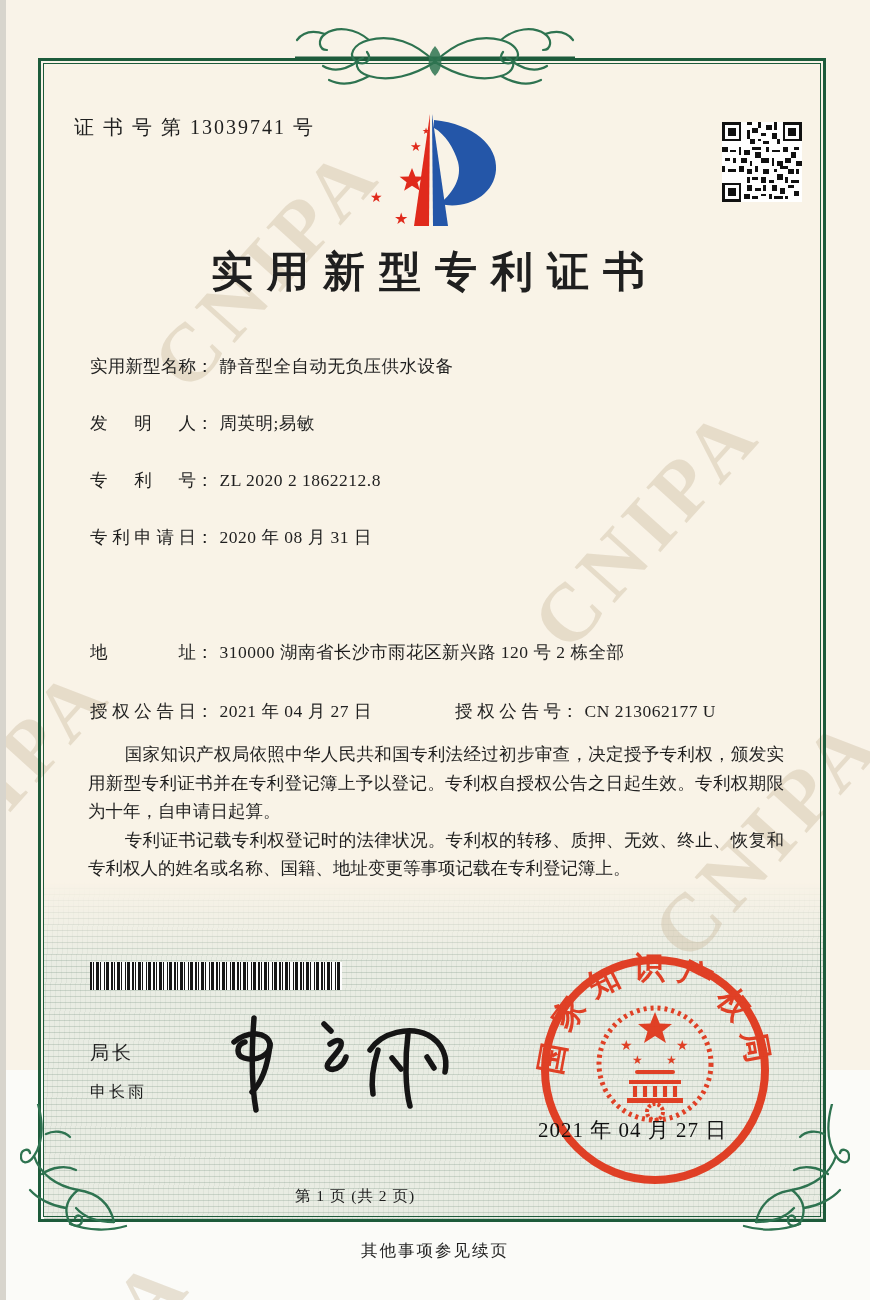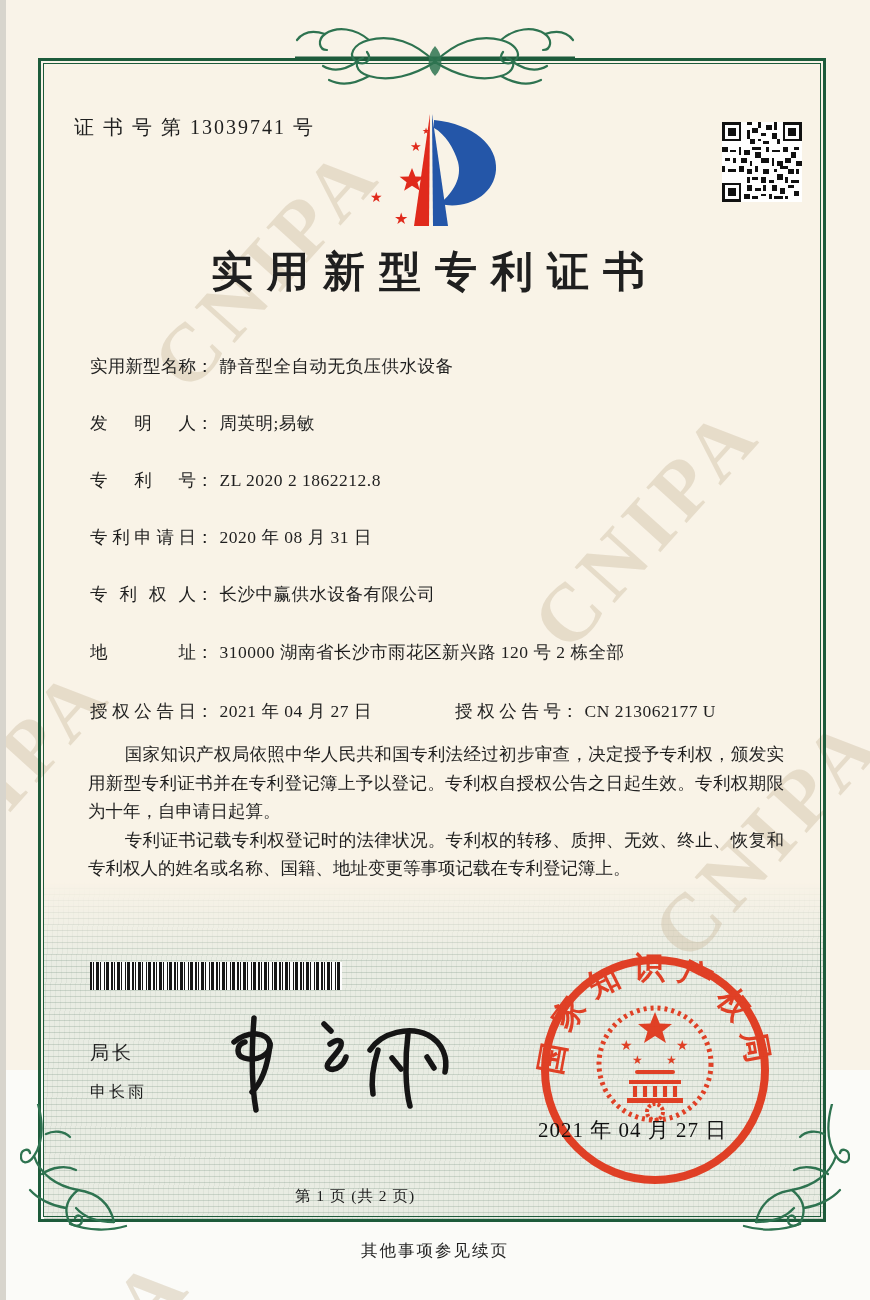--- a/index.html
+++ b/index.html
@@ -227,23 +227,20 @@
   </div>
   <div class="abs content frow" style="top:411px;">
     <span class="flabel">发明人</span><span>：</span><span class="fvalue">周英明;易敏</span>
   </div>
   <div class="abs content frow" style="top:468px;">
     <span class="flabel">专利号</span><span>：</span><span class="fvalue">ZL 2020 2 1862212.8</span>
   </div>
   <div class="abs content frow" style="top:525px;">
     <span class="flabel">专利申请日</span><span>：</span><span class="fvalue">2020 年 08 月 31 日</span>
   </div>
-  <div class="abs content frow" style="top:582px;">
-    <span class="flabel">专利权人</span><span>：</span><span class="fvalue">长沙中赢供水设备有限公司</span>
-  </div>
   <div class="abs content frow" style="top:640px;">
     <span class="flabel">地址</span><span>：</span><span class="fvalue">310000 湖南省长沙市雨花区新兴路 120 号 2 栋全部</span>
   </div>
   <div class="abs content frow" style="top:699px;">
     <span>
       <span class="flabel">授权公告日</span><span>：</span><span class="fvalue">2021 年 04 月 27 日</span>
     </span>
     <span class="fcol2">
       <span class="flabel">授权公告号</span><span>：</span><span class="fvalue">CN 213062177 U</span>
     </span>

